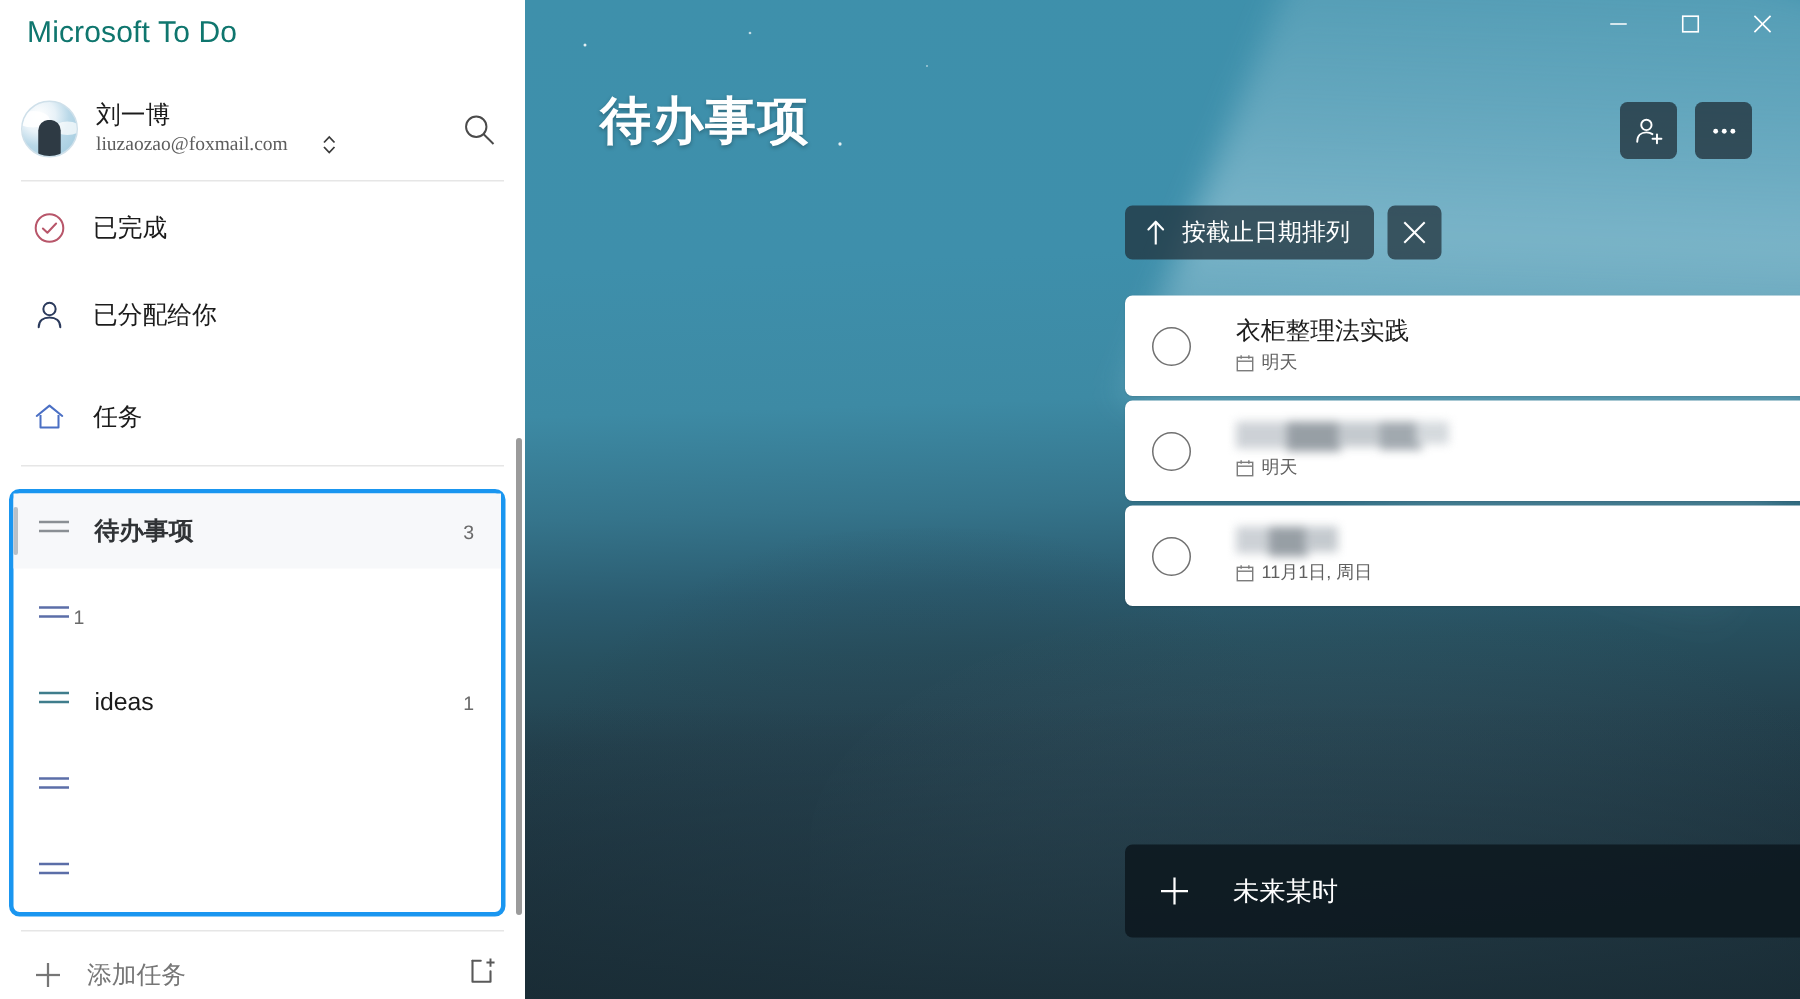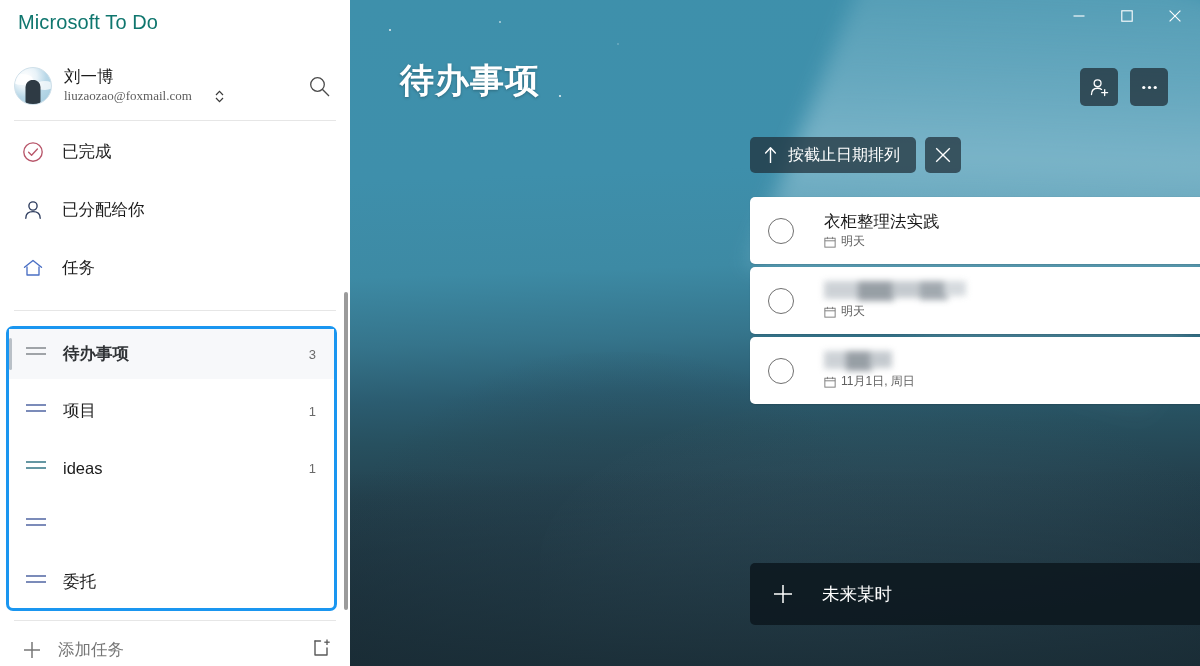--- a/index.html
+++ b/index.html
@@ -249,21 +249,21 @@
     <div class="nav-item" style="top:184px">
       <span class="nav-icon">
         <svg width="22" height="22" viewBox="0 0 22 22">
           <circle cx="11" cy="7" r="4.1" fill="none" stroke="#2b3a5c" stroke-width="1.35"></circle>
           <path d="M3.8 19.2 C3.8 14.6 7 12.6 11 12.6 C15 12.6 18.2 14.6 18.2 19.2" fill="none" stroke="#2b3a5c" stroke-width="1.35" stroke-linecap="round"></path>
         </svg>
       </span>
       <span class="nav-label">已分配给你</span>
     </div>
 
-    <div class="nav-item" style="top:242px">
+    <div class="nav-item" style="top:252px">
       <span class="nav-icon">
         <svg width="22" height="22" viewBox="0 0 22 22">
           <path d="M2.5 10.3 L11 3.4 L19.5 10.3" fill="none" stroke="#4a6fc4" stroke-width="1.35" stroke-linecap="round" stroke-linejoin="round"></path>
           <path d="M5 9.6 L5 18 L17 18 L17 9.6" fill="none" stroke="#4a6fc4" stroke-width="1.35" stroke-linejoin="round"></path>
         </svg>
       </span>
       <span class="nav-label">任务</span>
     </div>
 
     <div class="divider" id="div-mid"></div>
@@ -281,21 +281,20 @@
         <span class="li-count">3</span>
       </div>
 
       <div class="list-item" style="top:57px">
         <span class="li-icon">
           <svg width="22" height="16" viewBox="0 0 22 16">
             <line x1="1" y1="4" x2="21" y2="4" stroke="#5b6ea8" stroke-width="1.6"></line>
             <line x1="1" y1="10" x2="21" y2="10" stroke="#5b6ea8" stroke-width="1.6"></line>
           </svg>
         </span>
-        <span class="li-label">项目</span>
         <span class="li-count">1</span>
       </div>
 
       <div class="list-item" style="top:114px">
         <span class="li-icon">
           <svg width="22" height="16" viewBox="0 0 22 16">
             <line x1="1" y1="4" x2="21" y2="4" stroke="#3f7d8c" stroke-width="1.6"></line>
             <line x1="1" y1="10" x2="21" y2="10" stroke="#3f7d8c" stroke-width="1.6"></line>
           </svg>
         </span>
@@ -313,21 +312,20 @@
         <span class="li-count"></span>
       </div>
 
       <div class="list-item" style="top:228px">
         <span class="li-icon">
           <svg width="22" height="16" viewBox="0 0 22 16">
             <line x1="1" y1="4" x2="21" y2="4" stroke="#5b6ea8" stroke-width="1.6"></line>
             <line x1="1" y1="10" x2="21" y2="10" stroke="#5b6ea8" stroke-width="1.6"></line>
           </svg>
         </span>
-        <span class="li-label">委托</span>
         <span class="li-count"></span>
       </div>
 
     </div>
 
     <div class="divider" id="div-bot"></div>
 
     <div id="new-list-row">
       <svg width="20" height="20" viewBox="0 0 20 20">
         <line x1="10" y1="2" x2="10" y2="18" stroke="#767676" stroke-width="1.5"></line>

